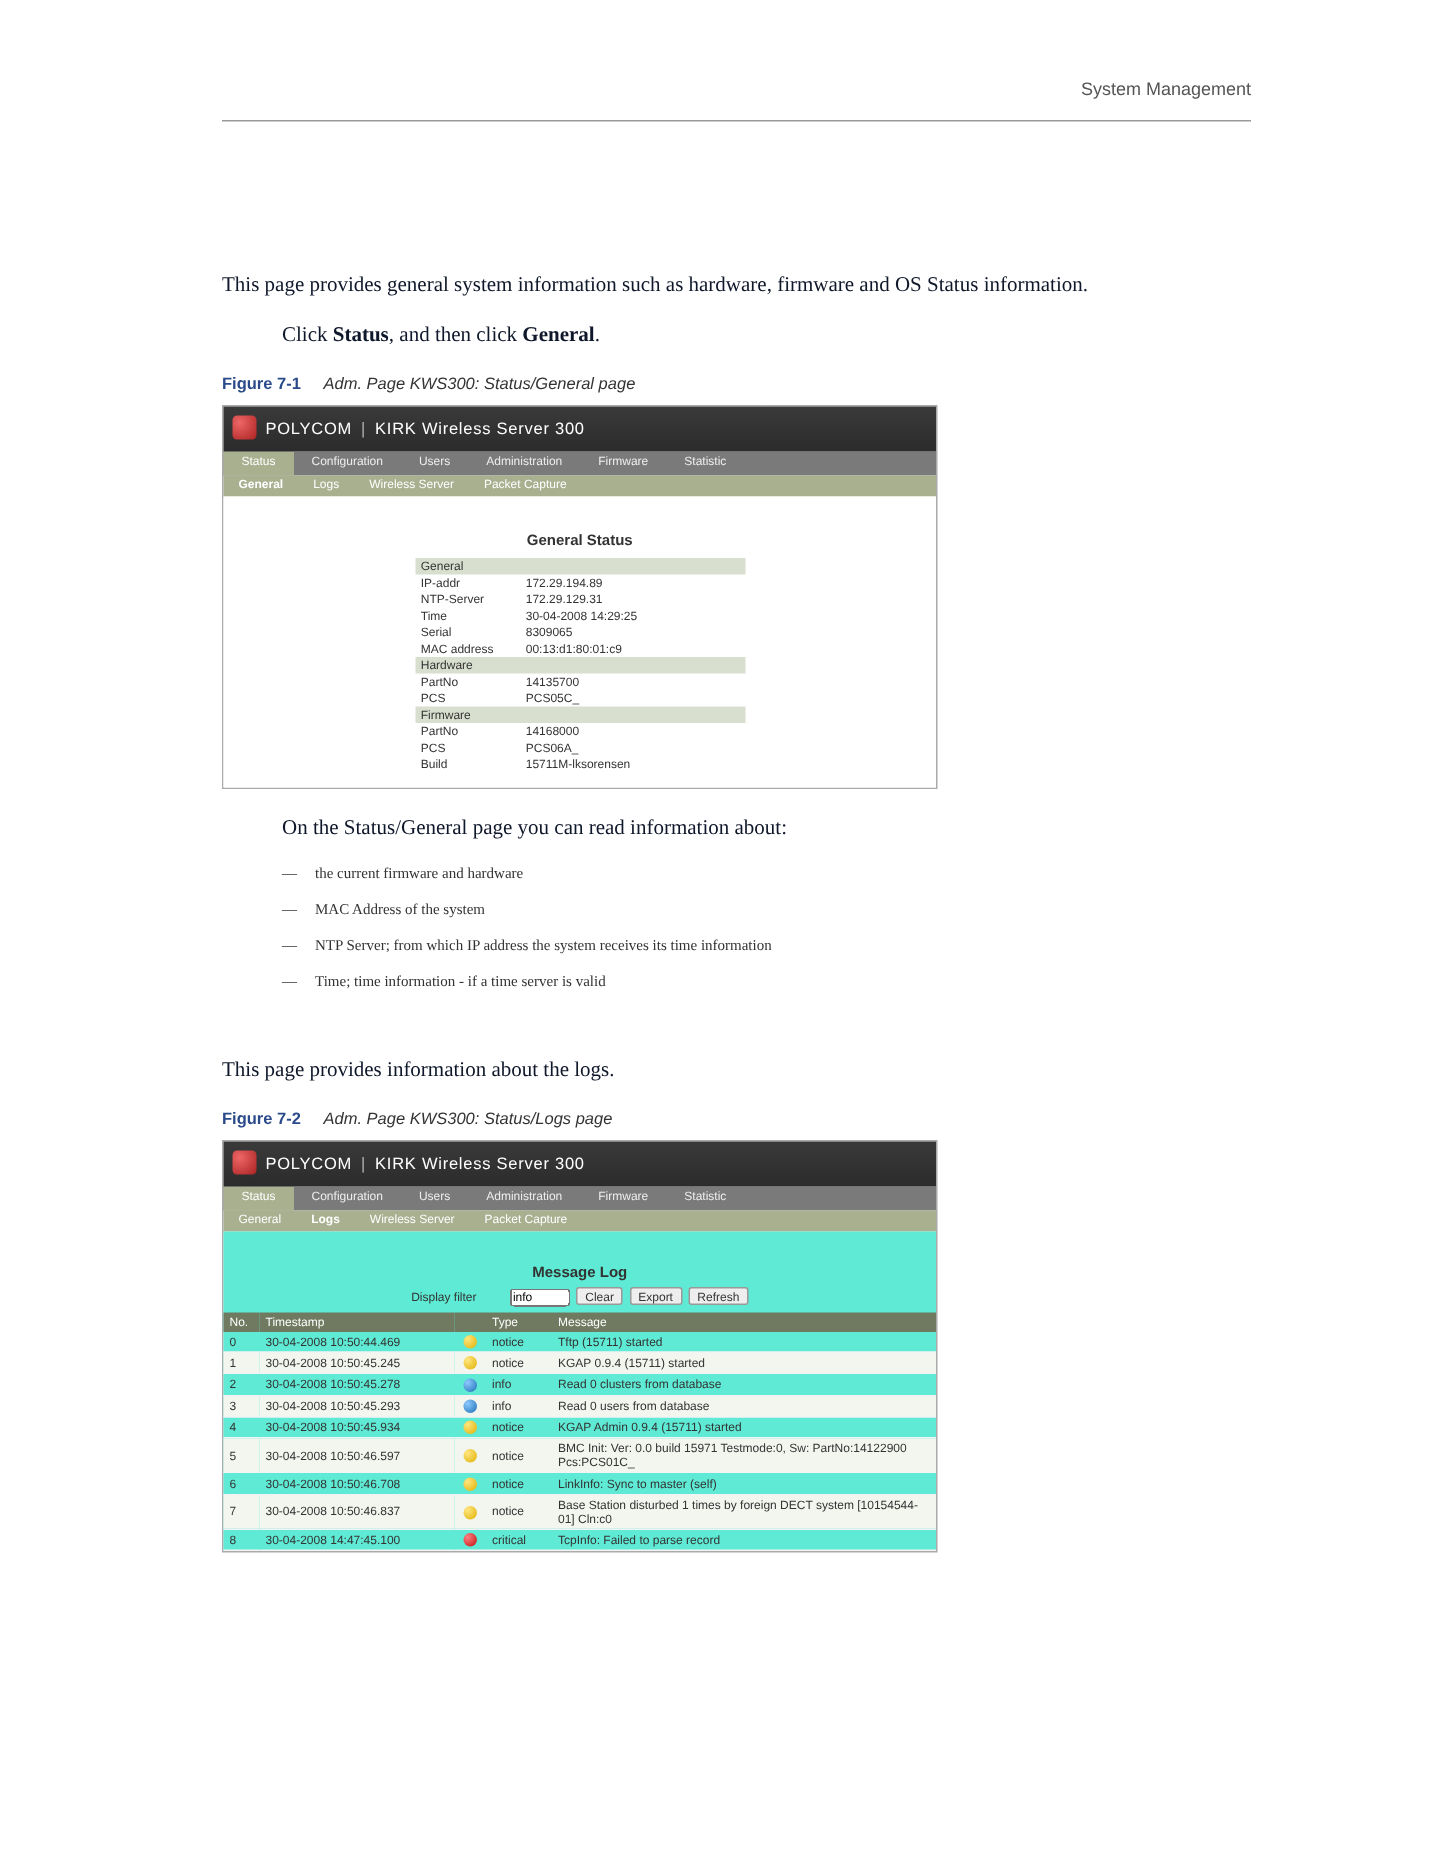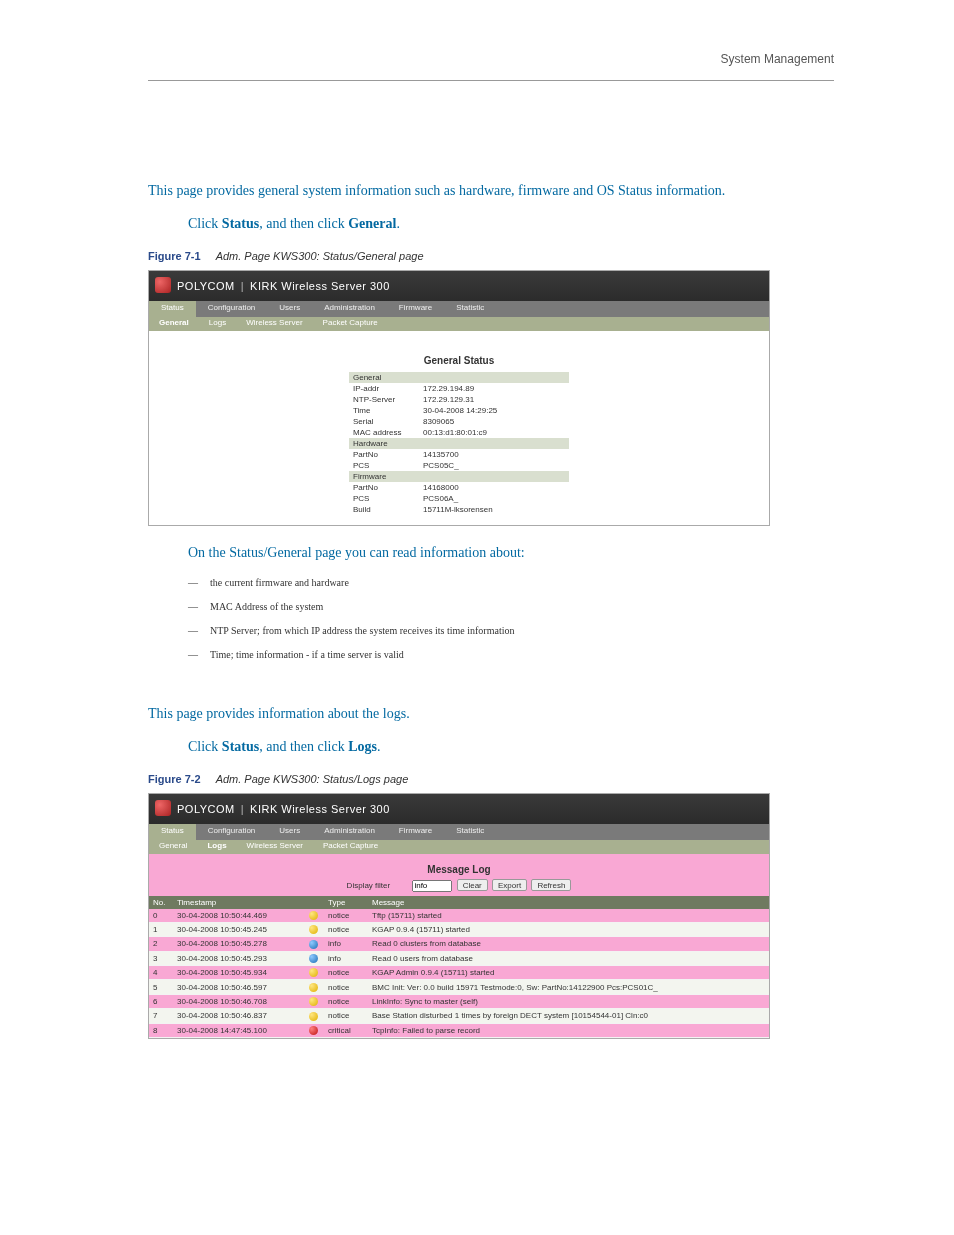--- a/index.html
+++ b/index.html
@@ -24,41 +24,41 @@
       position: absolute;
       top: 80px;
       left: 148px;
       right: 120px;
       border-top: 1px solid #999;
     }
     .content { margin-top: 120px; }
     .para {
       font-size: 14px;
       line-height: 1.5;
-      color: #0369a1;
+      color: #0f172a;
       margin-bottom: 12px;
     }
     .indent-step { margin-left: 40px; }
     .fig-caption {
       font-family: Arial, Helvetica, sans-serif;
       font-size: 11px;
       color: #2a4a8a;
       margin: 16px 0 8px 0;
     }
     .fig-caption .fig-num { font-weight: bold; }
     .fig-caption .fig-title { font-style: italic; color: #333; margin-left: 12px; }
     .screenshot-wrap {
       margin: 6px 0 16px 0;
     }
     
     .shot {
       border: 1px solid #aaa;
       font-family: Arial, Helvetica, sans-serif;
       font-size: 9px;
-      width: 622px;
+      width: 477px;
     }
     .shot-header {
       height: 30px;
       background: linear-gradient(to bottom, #3a3a3a, #2b2b2b);
       color: #fff;
       display: flex;
       align-items: center;
       padding-left: 28px;
       font-size: 11px;
       letter-spacing: .5px;
@@ -106,21 +106,21 @@
       font-size: 10px;
       line-height: 1.6;
       margin-bottom: 8px;
     }
     .bullet-list li::before {
       content: "—";
       position: absolute; left: 0; top: 0;
       color: #333;
     }
     
-    .ml-body { background: #f9a8d4; padding: 6px 0 0 0; }
+    .ml-body { background: #5eead4; padding: 18px 0 0 0; }
     .ml-title { text-align: center; font-weight: bold; font-size: 10px; margin: 4px 0 4px 0; }
     .ml-filter { text-align: center; font-size: 8px; margin-bottom: 4px; }
     .ml-filter .lbl { margin-right: 20px; }
     .ml-filter input { font-size: 8px; width: 40px; height: 12px; }
     .ml-filter .btn {
       display: inline-block; border: 1px solid #999; padding: 0 5px;
       background: #eee; font-size: 8px; height: 12px; line-height: 12px;
       margin-left: 2px; border-radius: 2px;
     }
     .ml-table { width: 100%; border-collapse: collapse; font-size: 8px; }
@@ -240,23 +240,20 @@
 
   <ul class="bullet-list" id="bullet-list">
       <li>the current firmware and hardware</li>
       <li>MAC Address of the system</li>
       <li>NTP Server; from which IP address the system receives its time information</li>
       <li>Time; time information - if a time server is valid</li>
     </ul>
 
   <p class="para" style="margin-top:40px;">This page provides information about the logs.</p>
 
-  <p class="para indent-step">
-    <span>Click </span><b>Status</b><span>, and then click </span><b>Logs</b><span>.</span>
-  </p>
 
   <div class="fig-caption">
     <span class="fig-num">Figure 7-2</span>
     <span class="fig-title">Adm. Page KWS300: Status/Logs page</span>
   </div>
 
   <div class="screenshot-wrap">
     <div class="shot">
       <div class="shot-header">
         <span>POLYCOM</span>

